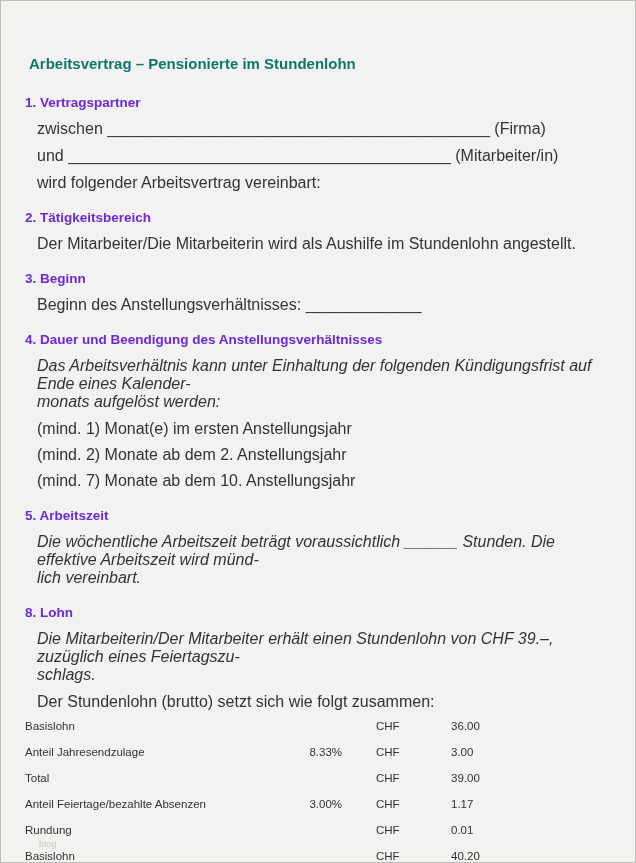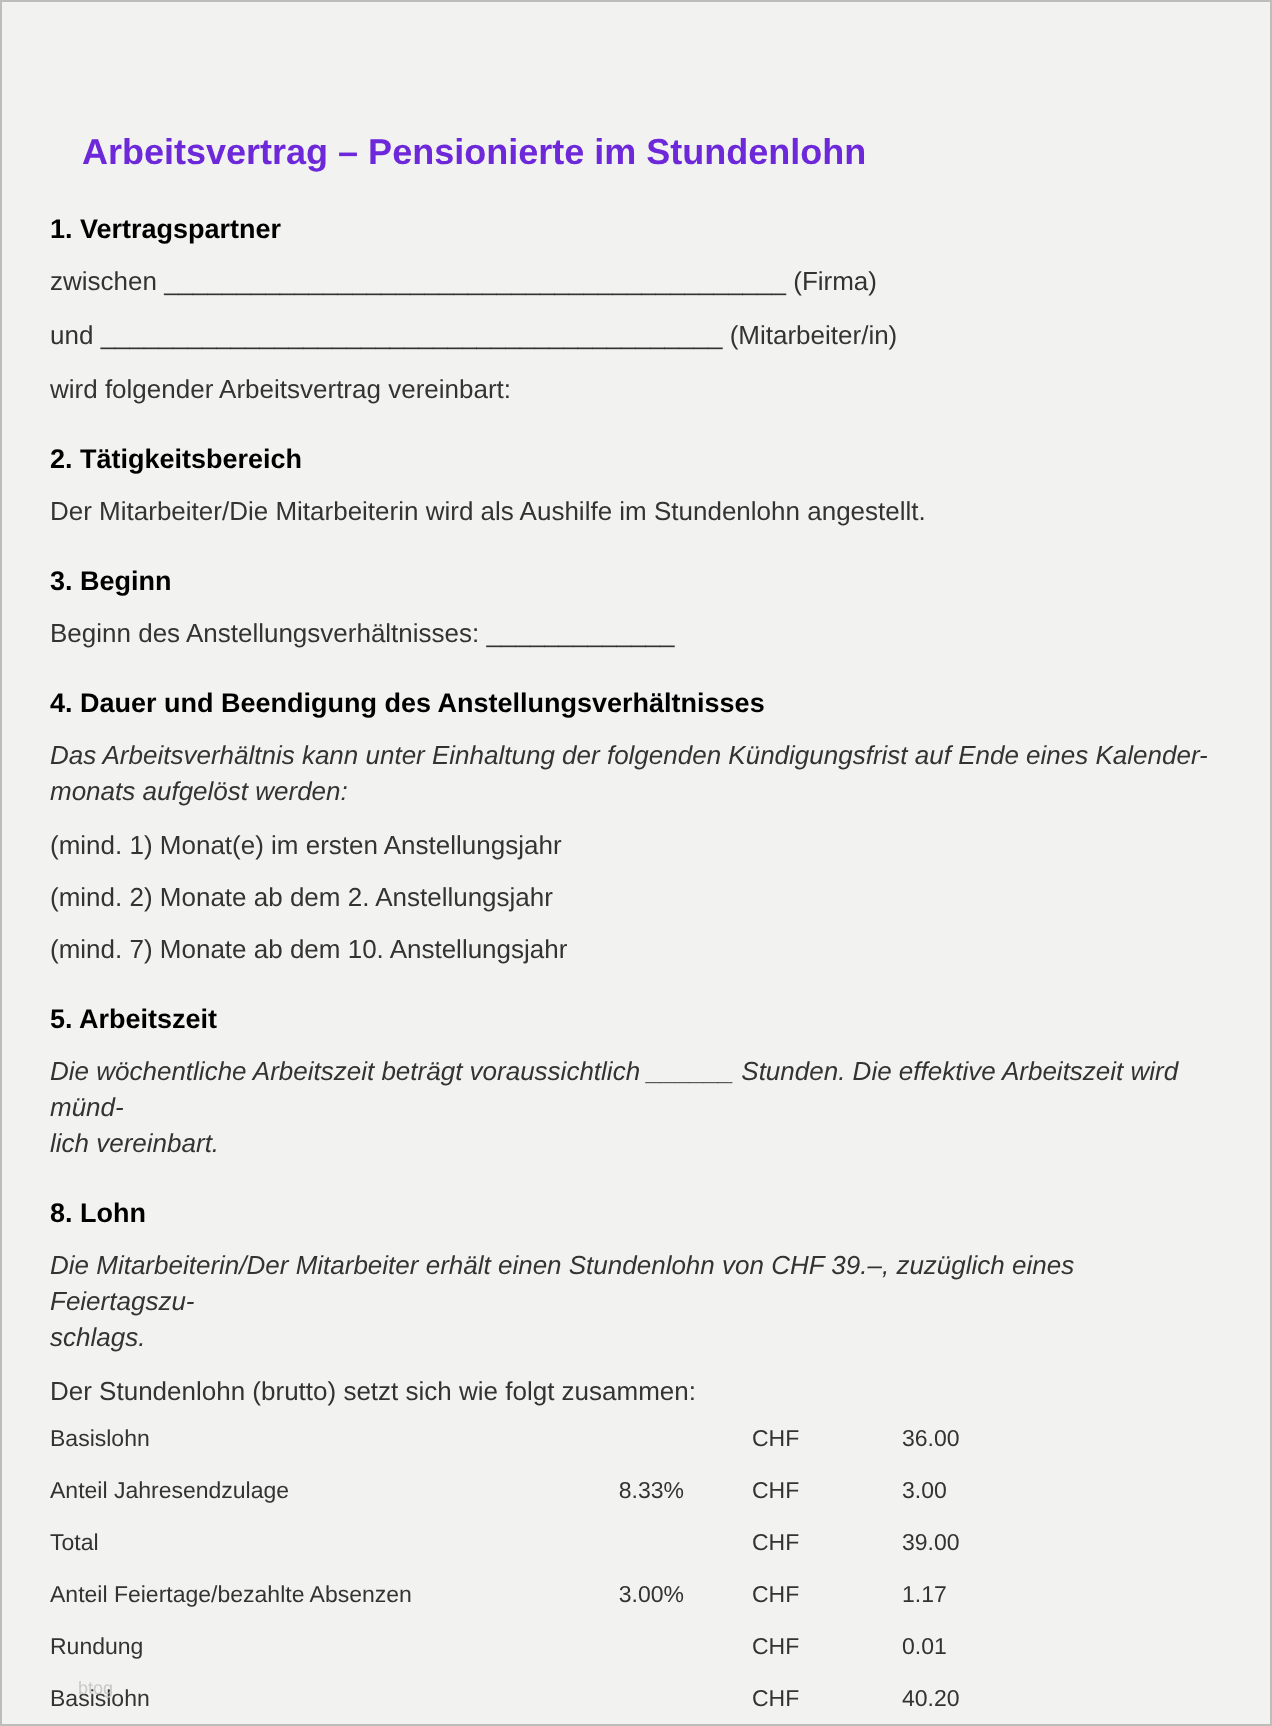--- a/index.html
+++ b/index.html
@@ -9,37 +9,37 @@
     box-sizing: border-box;
     background: #f2f2f0;
     border: 1px solid #bdbdb9;
     overflow: hidden;
     position: relative;
     font-family: "Liberation Sans", "DejaVu Sans", sans-serif;
     color: #333333;
   }
   .doc { padding: 46px 24px 0 24px; }
   h1 {
-    margin: 16px;
-    font-size: 18px;
+    margin: 4px;
+    font-size: 15px;
     line-height: 26px;
     font-weight: bold;
-    color: #6d28d9;
+    color: #0f766e;
     letter-spacing: 0;
   }
   h2 {
     margin: 17px 0 9px 0;
     font-size: 13.5px;
     line-height: 17px;
     font-weight: bold;
-    color: #000000;
+    color: #6d28d9;
   }
   p {
-    margin: 0 0 9px 0;
-    font-size: 13px;
+    margin: 0 0 9px 12px;
+    font-size: 16px;
     line-height: 18px;
     color: #333333;
   }
   p.pre { white-space: pre-line; font-style: italic; }
   .blank { letter-spacing: 0; color: #333333; }
   .items p { margin-bottom: 8px; }
   .wage-table { margin: 2px 0 4px 0; }
   .wage-row {
     display: flex;
     height: 26px;

